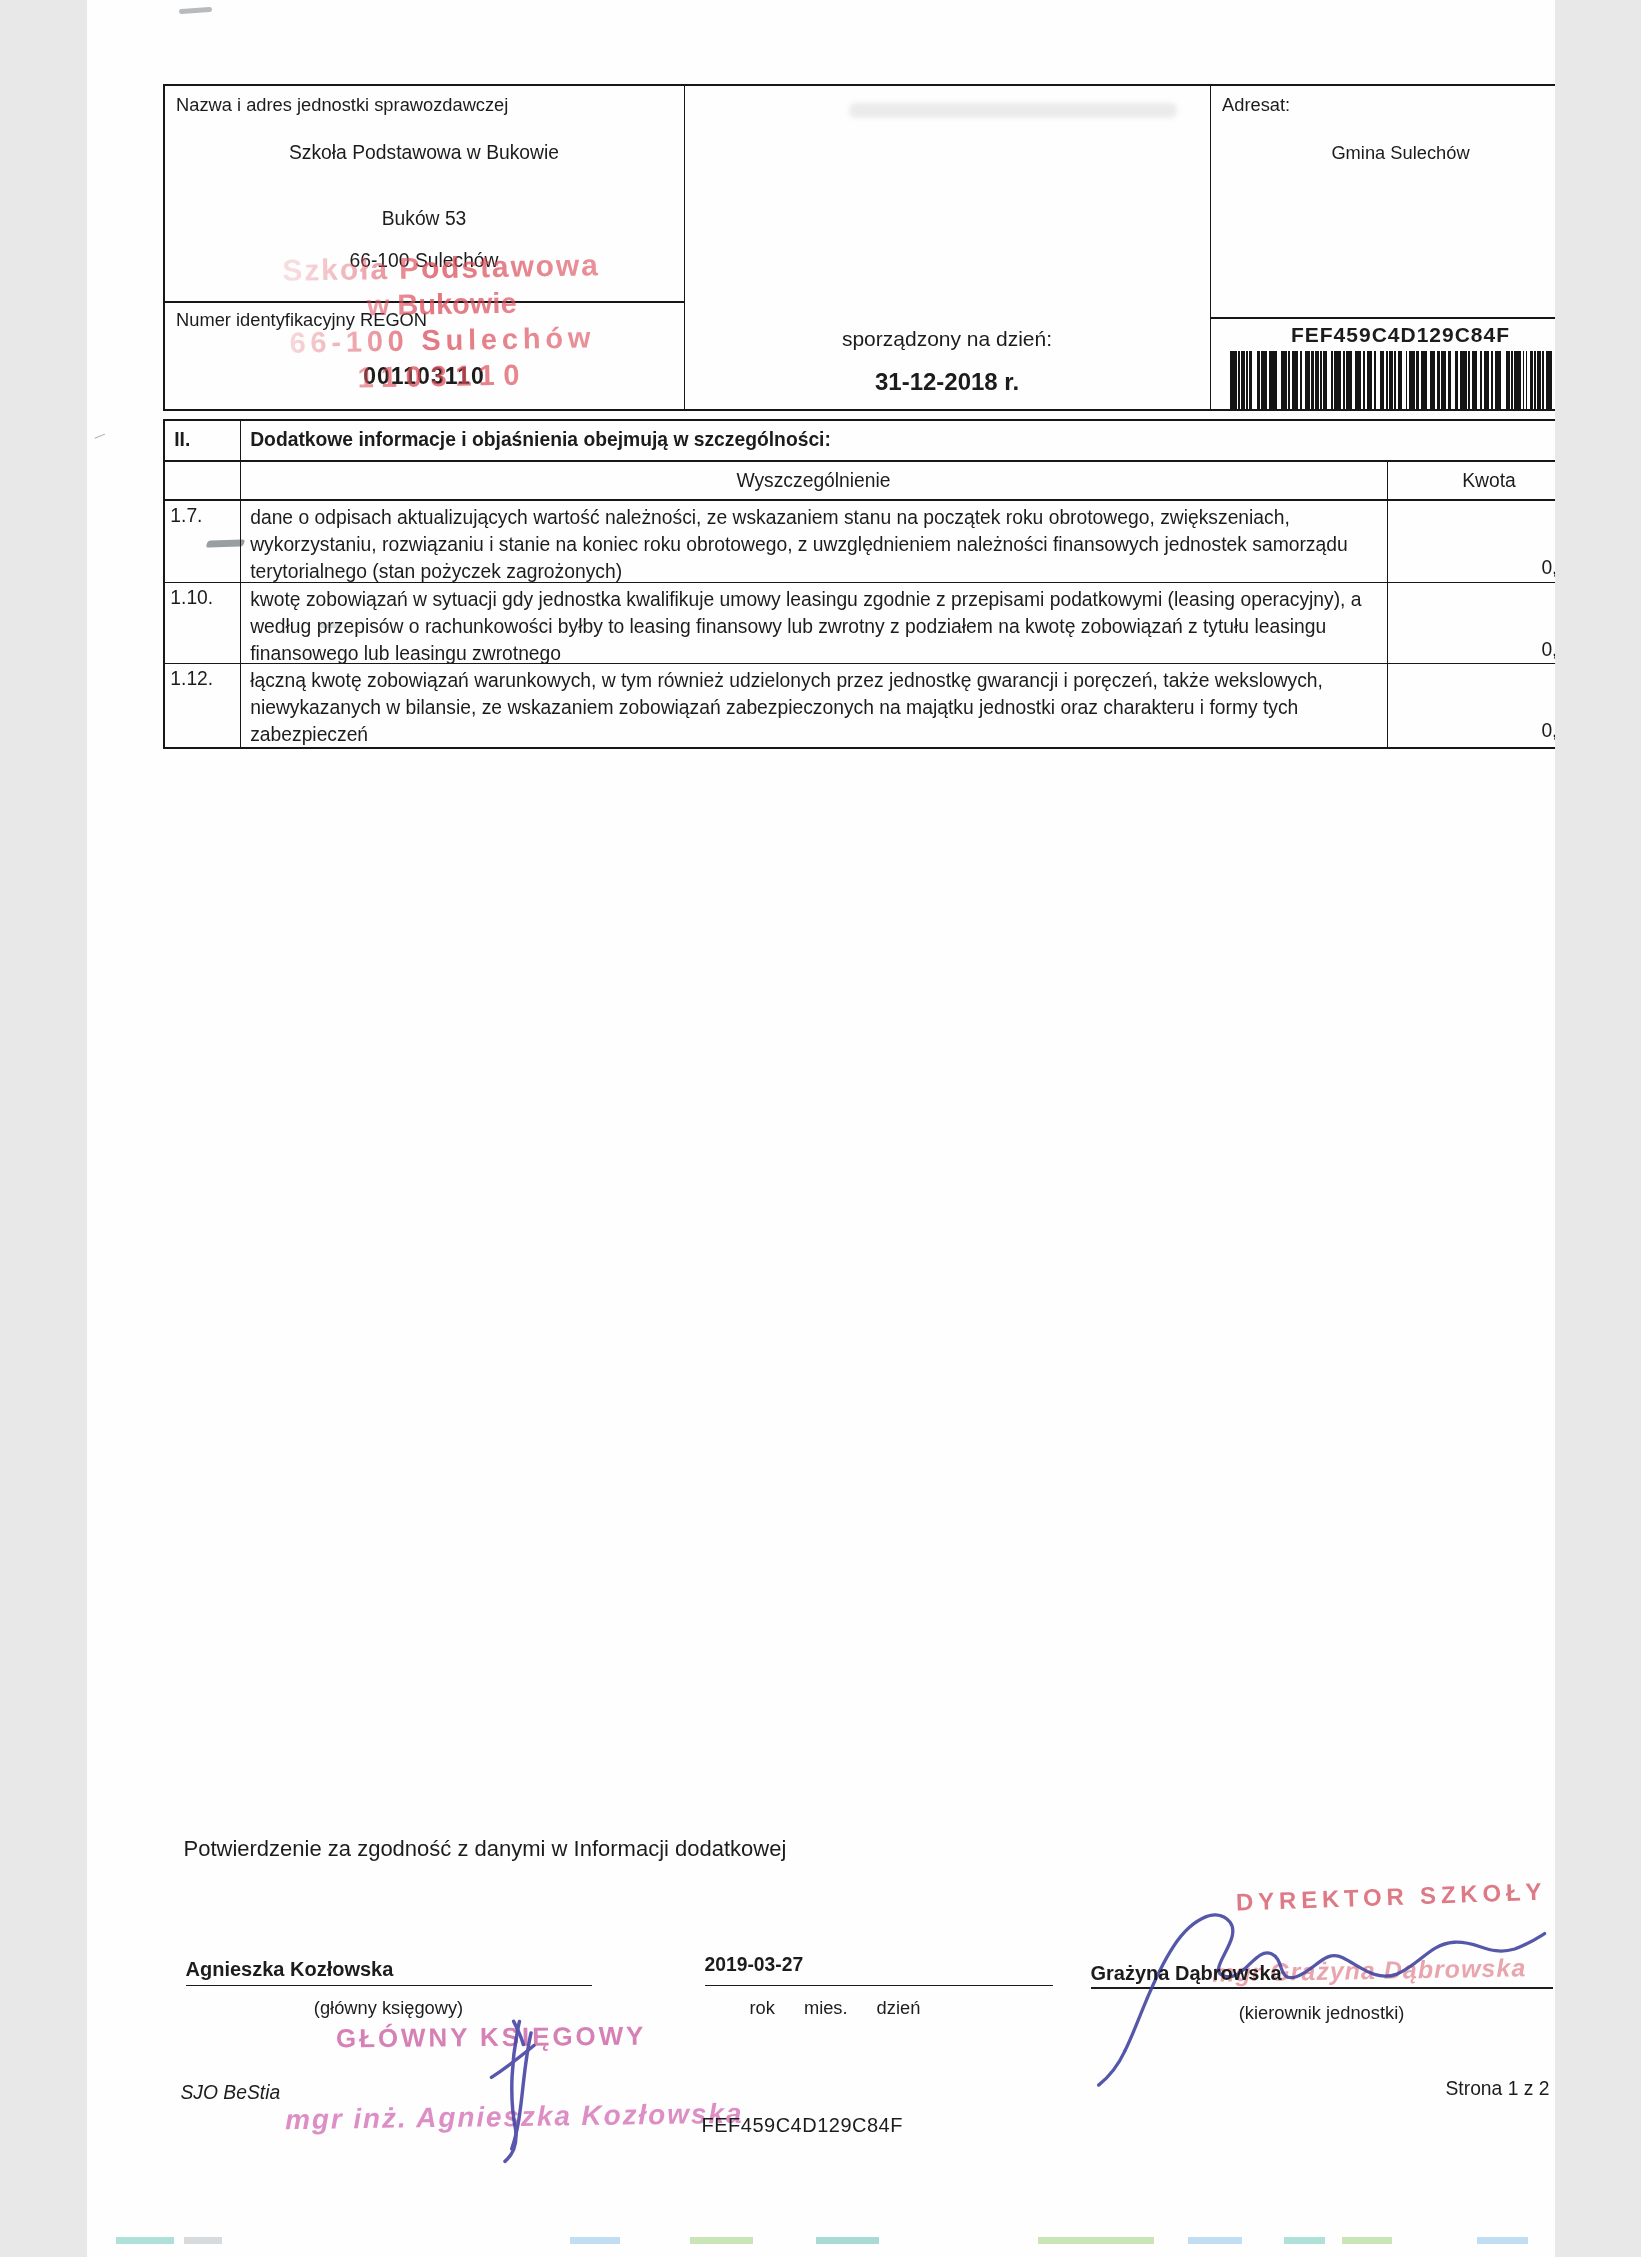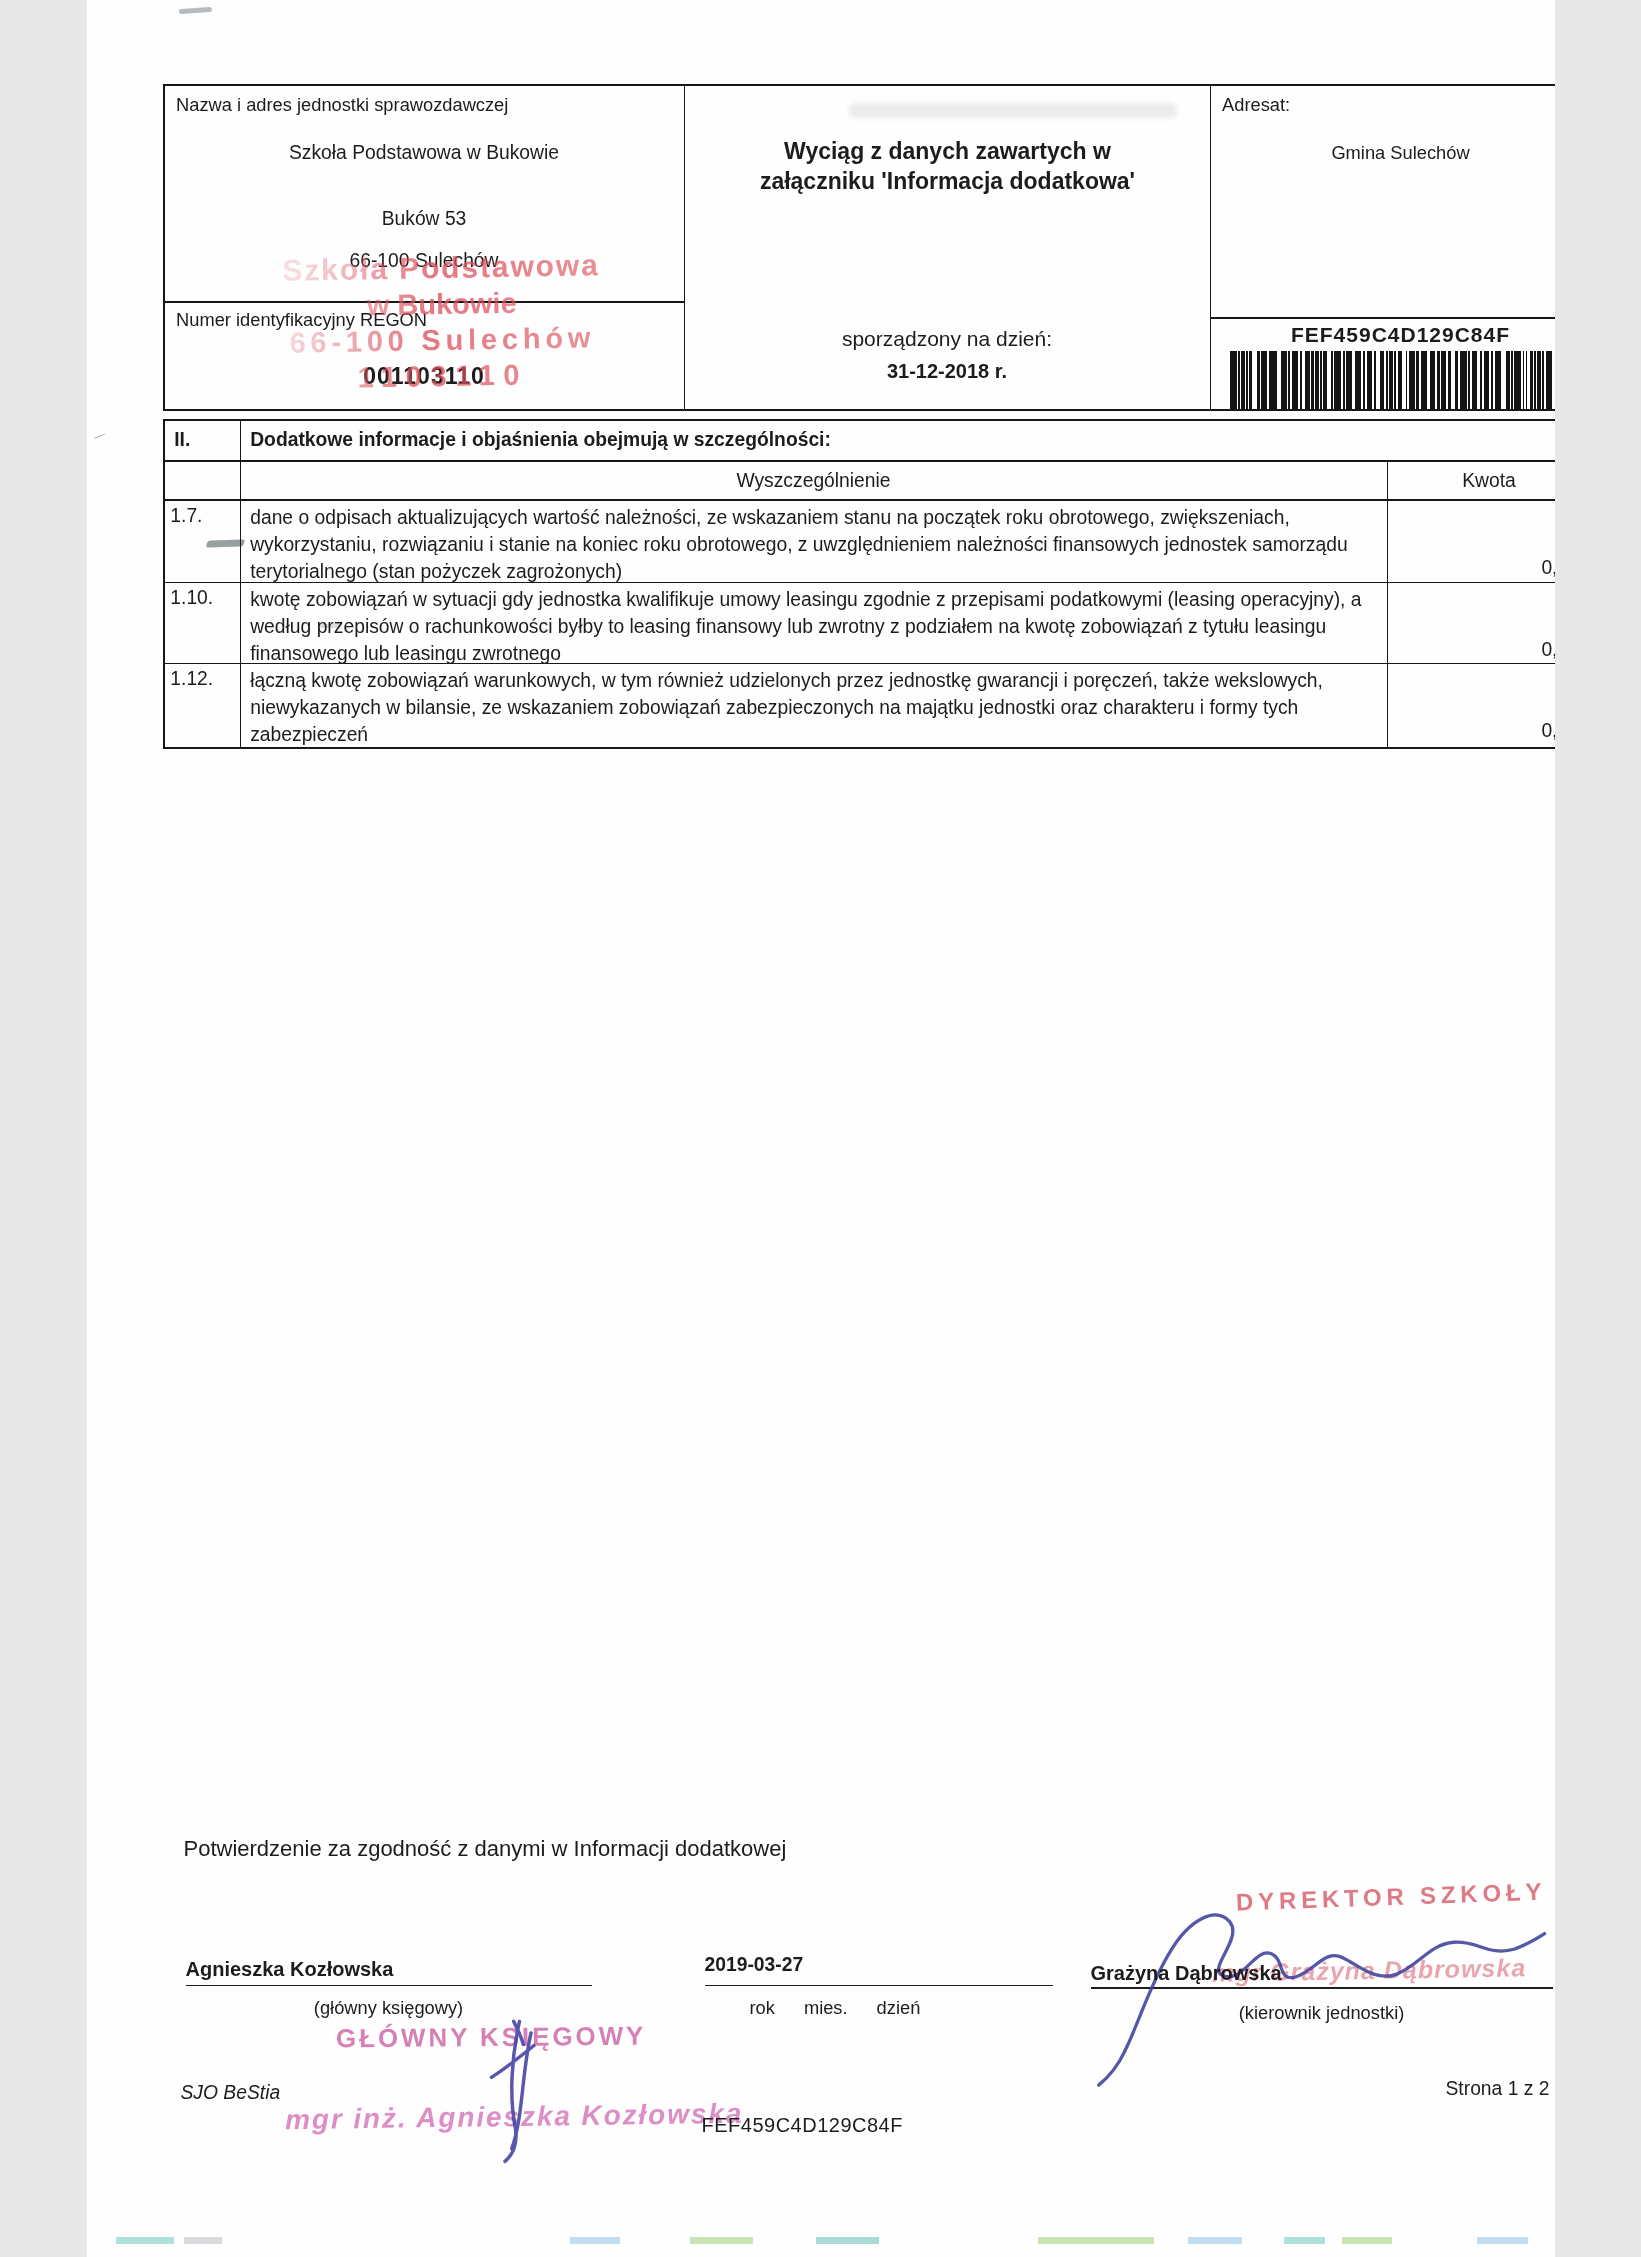--- a/index.html
+++ b/index.html
@@ -35,21 +35,21 @@
             mask-image:linear-gradient(100deg, rgba(0,0,0,.22) 0 16%, rgba(0,0,0,.9) 46%, rgba(0,0,0,.65) 100%);
   }
   .stamp-unit .l1 { font-size:30px; letter-spacing:1.9px; }
   .stamp-unit .l2 { font-size:29px; }
   .stamp-unit .l3 { font-size:29px; letter-spacing:4.8px; }
   .stamp-unit .l4 { font-size:29px; letter-spacing:8.7px; }
 
   .doc-title { position:absolute; left:60px; top:50px; width:406px; text-align:center;
     font-size:23px; font-weight:bold; line-height:30px; }
   .prepared-label { top:241px; font-size:21px; }
-  .prepared-date { top:274px; font-size:20px; font-weight:bold; }
+  .prepared-date { top:282px; font-size:24px; font-weight:bold; }
   .title-smudge { position:absolute; left:164px; top:17.4px; width:328px; height:14.5px;
     background:rgba(120,120,120,.14); filter:blur(2.9px); border-radius:5.8px; }
 
   .addressee { top:56px; font-size:18.3px; }
   .barcode-code { top:237px; font-size:21px; font-weight:bold; letter-spacing:1px; }
   .barcode {
     position:absolute; left:19.3px; right:21px; top:265px; height:58px;
     background-image:
       repeating-linear-gradient(90deg, transparent 0 22px, #fdfdfd 22px 25px),
       repeating-linear-gradient(90deg, #141414 0 1.9px, transparent 1.9px 3.9px),
@@ -148,24 +148,20 @@
         <div class="l4">1103110</div>
       </div>
 
       <div class="hline" style="top:215px;"></div>
       <div class="regon-label">Numer identyfikacyjny REGON</div>
       <div class="centered-abs regon-value">001103110</div>
     </div>
 
     <div class="hcell bordered">
       <div class="title-smudge"></div>
-      <div class="doc-title">
-        <div>Wyciąg z danych zawartych w</div>
-        <div>załączniku 'Informacja dodatkowa'</div>
-      </div>
       <div class="centered-abs prepared-label">sporządzony na dzień:</div>
       <div class="centered-abs prepared-date">31-12-2018 r.</div>
     </div>
 
     <div class="hcell">
       <div class="box-label">Adresat:</div>
       <div class="centered-abs addressee">Gmina Sulechów</div>
       <div class="hline" style="top:231px;"></div>
       <div class="centered-abs barcode-code">FEF459C4D129C84F</div>
       <div class="barcode"></div>

